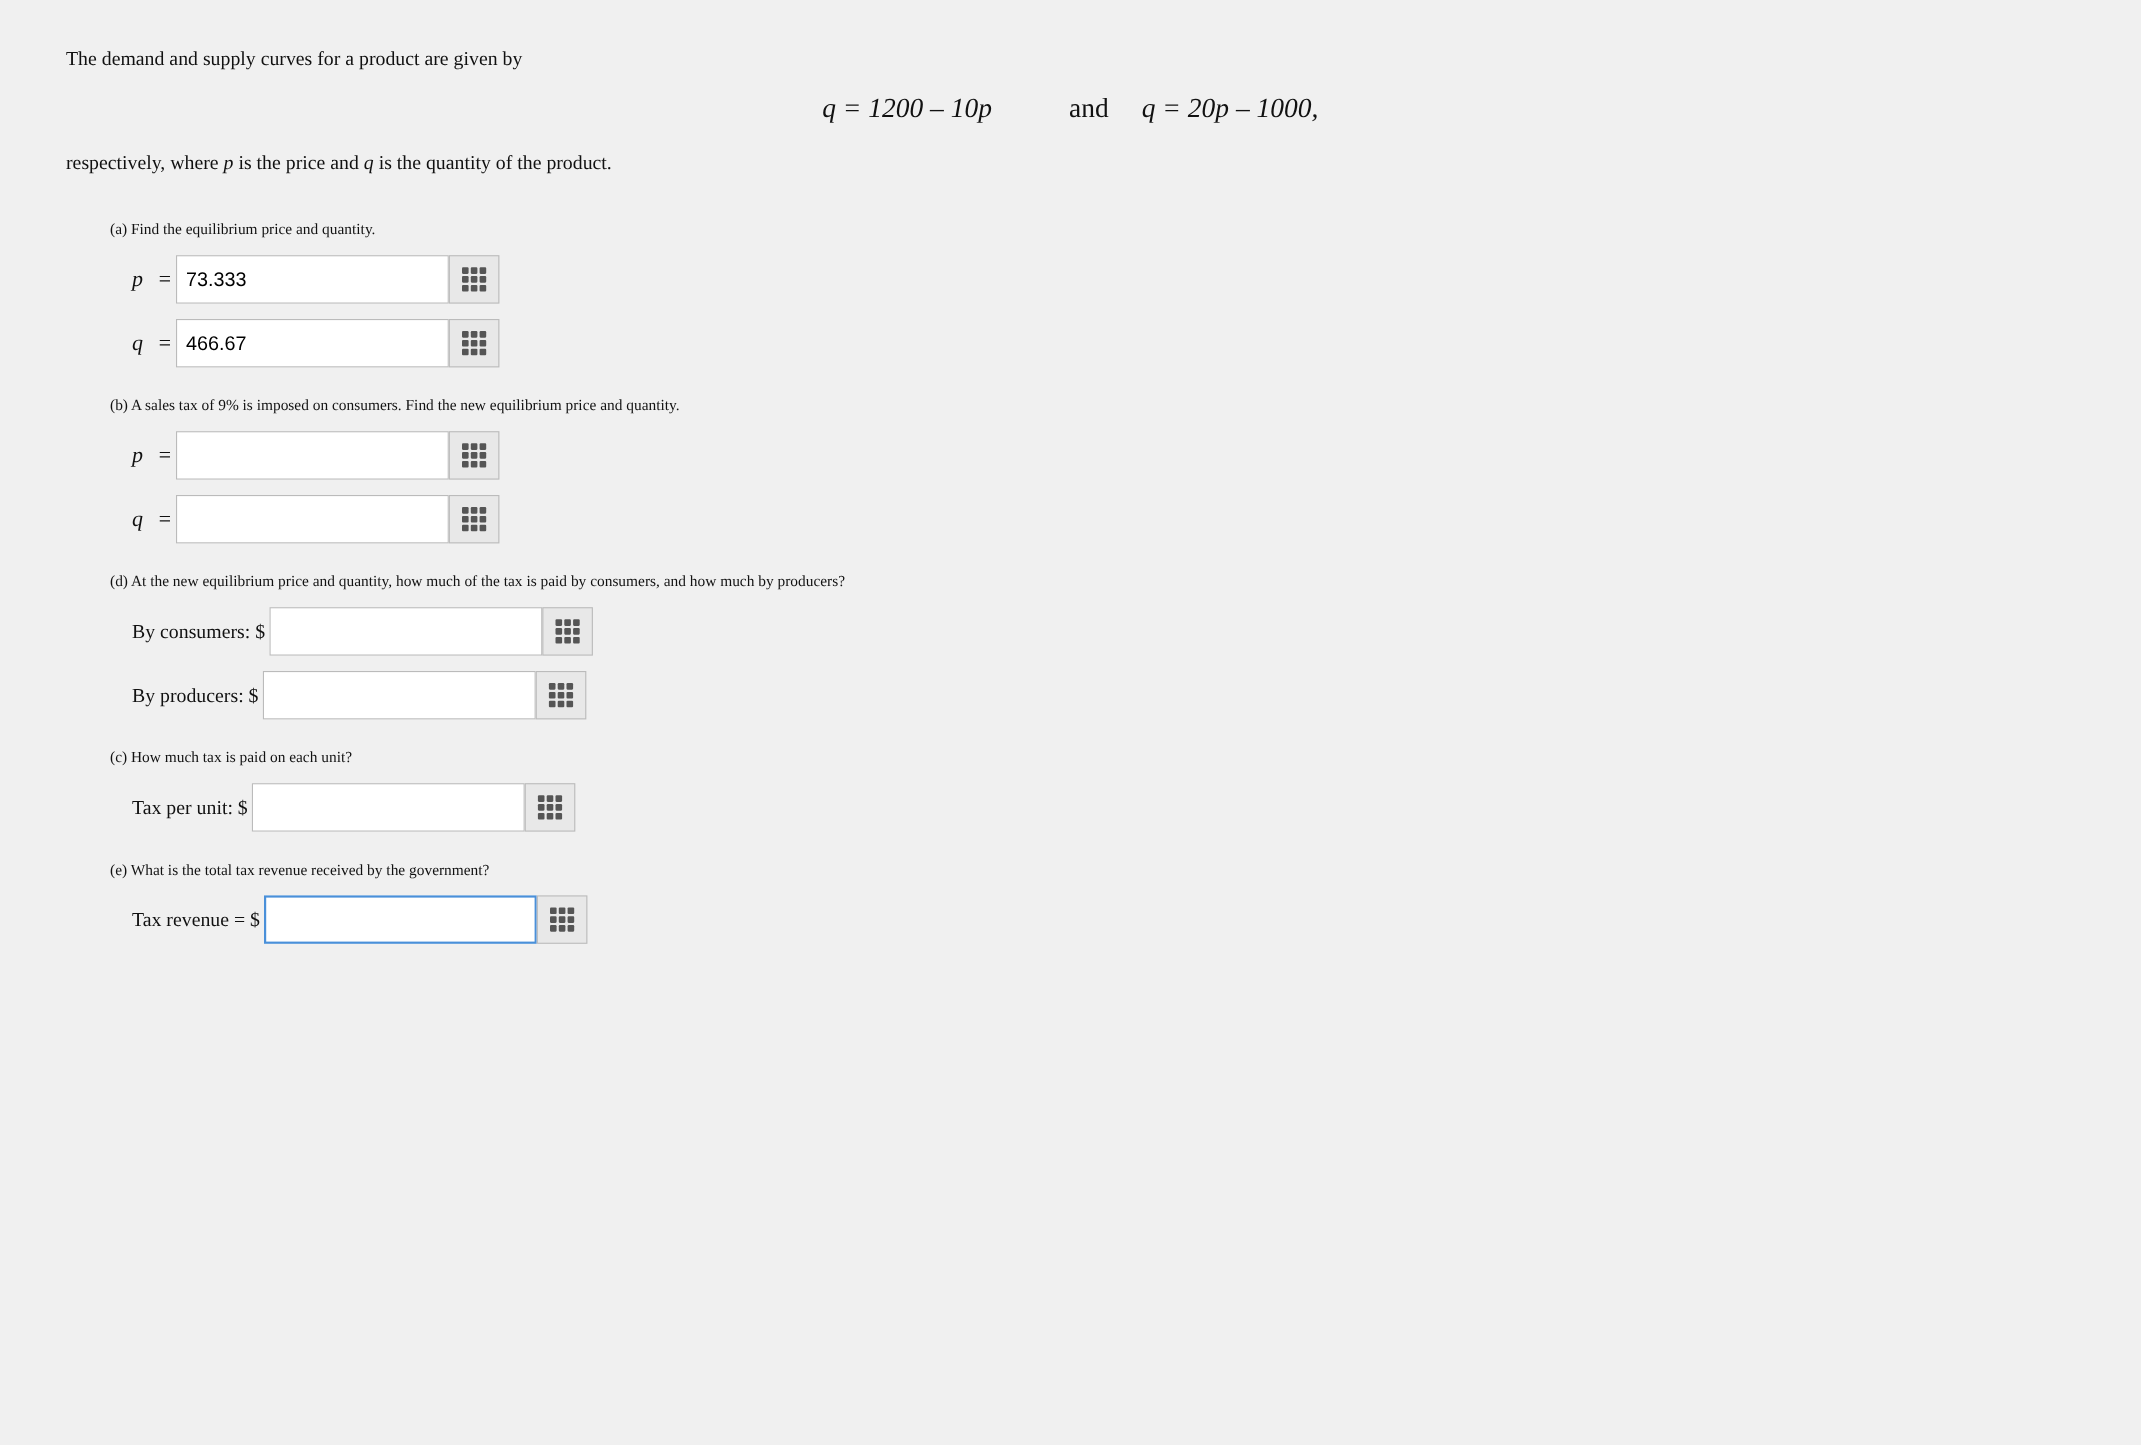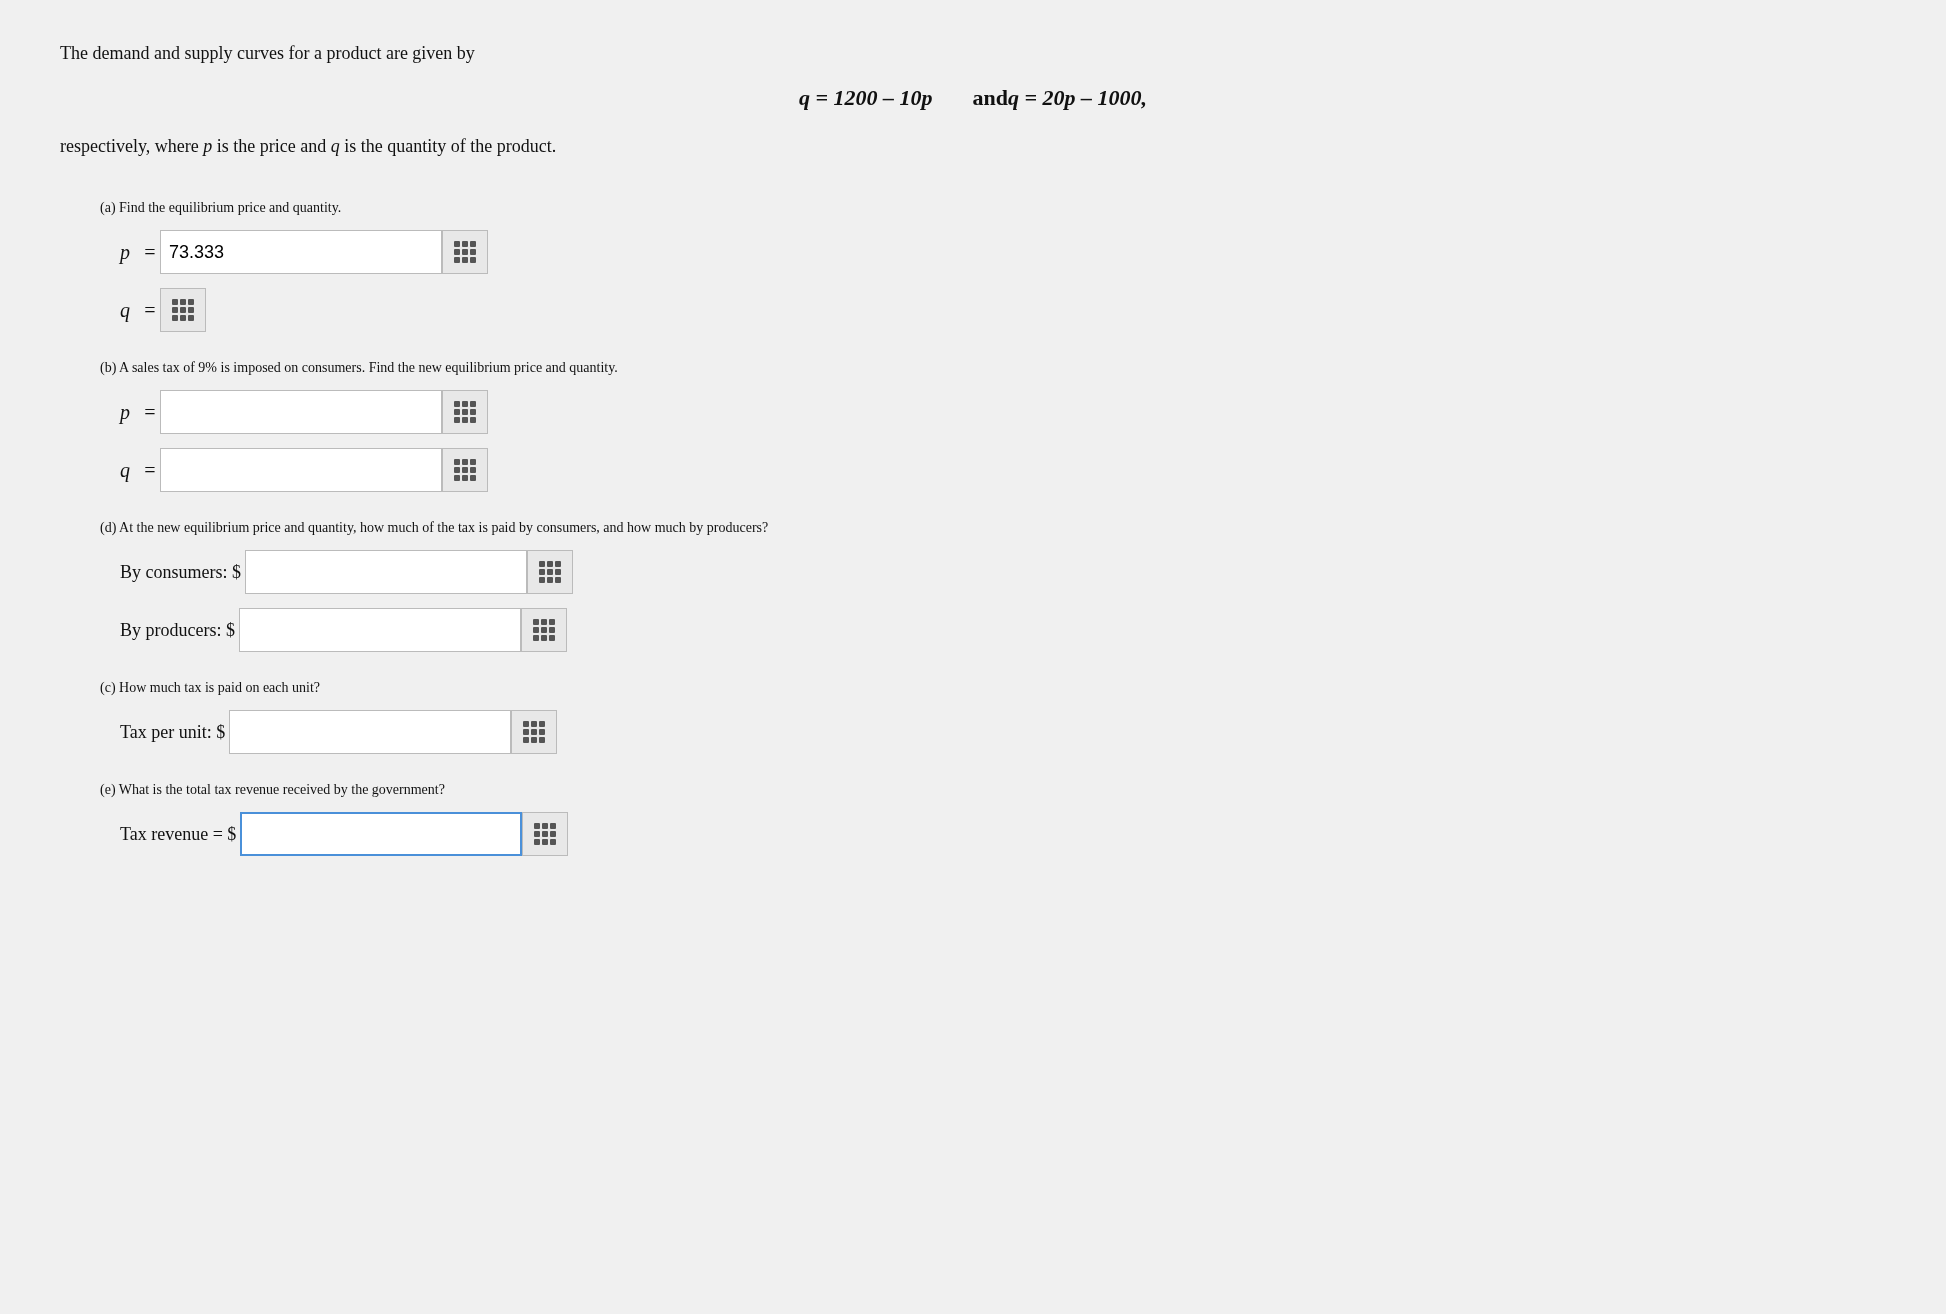--- a/index.html
+++ b/index.html
@@ -23,26 +23,26 @@
       margin-bottom: 6px;
     }
 
     .intro-text {
       font-size: 18px;
       line-height: 1.5;
     }
 
     .equation-line {
       text-align: center;
-      font-size: 22px;
+      font-size: 25px;
       margin: 18px 0 22px 0;
       display: flex;
       align-items: center;
       justify-content: center;
-      font-weight: bold;
+      gap: 30px;
     }
 
     .equation-line .eq-part {
       font-style: italic;
     }
 
     .eq-connector {
       font-style: normal;
       font-family: Georgia, serif;
       margin-left: 40px;
@@ -78,21 +78,21 @@
       min-width: 40px;
       display: flex;
       align-items: center;
       gap: 4px;
     }
 
     .answer-input {
       border: 1px solid #bbb;
       background: #fff;
       height: 44px;
-      width: 282px;
+      width: 248px;
       font-size: 18px;
       padding: 4px 8px;
       outline: none;
     }
 
     .answer-input.active-blue {
       border: 2px solid #4a90d9;
     }
 
     .grid-btn {
@@ -174,20 +174,21 @@
           <div class="grid-dot"></div>
           <div class="grid-dot"></div>
         </div>
       </button>
     </div>
 
     <div class="input-row">
       <span class="var-label">
         <span class="italic">q</span>&nbsp;<span>=</span>
       </span>
+      <input type="text" class="answer-input" value="466.67" style="">
       <button class="grid-btn">
         <div class="grid-icon">
           <div class="grid-dot"></div>
           <div class="grid-dot"></div>
           <div class="grid-dot"></div>
           <div class="grid-dot"></div>
           <div class="grid-dot"></div>
           <div class="grid-dot"></div>
           <div class="grid-dot"></div>
           <div class="grid-dot"></div>

